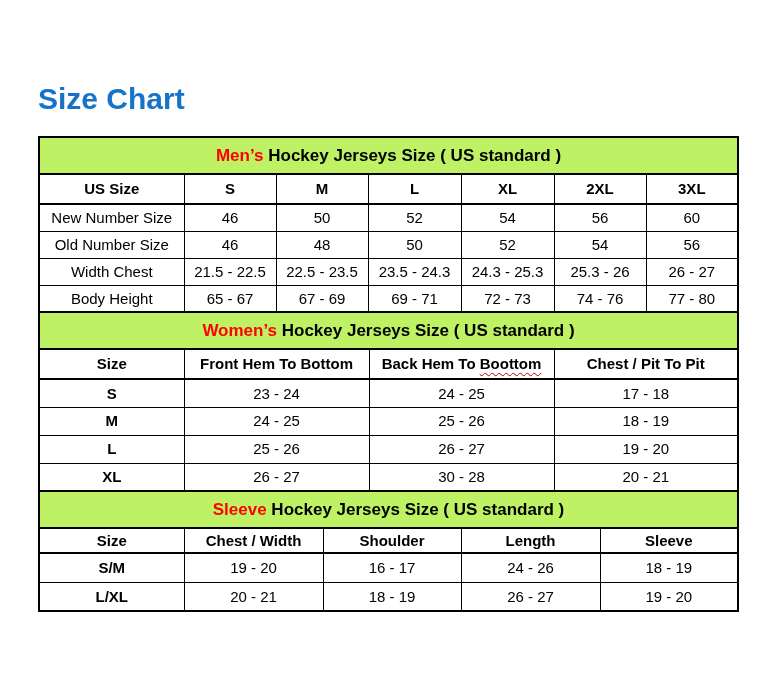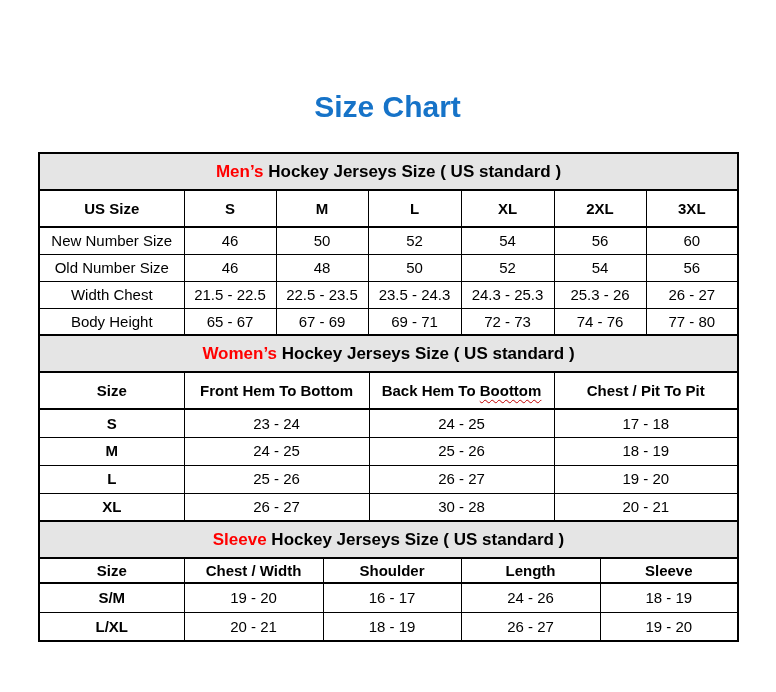--- a/index.html
+++ b/index.html
@@ -6,26 +6,26 @@
   html, body {
     margin: 0; padding: 0;
     width: 776px; height: 692px;
     background: #ffffff;
     font-family: "Liberation Sans", sans-serif;
     color: #000000;
   }
   .page { position: relative; width: 776px; height: 692px; overflow: hidden; }
 
   .page-title {
-    margin: 8px;
+    margin: 0;
     padding-top: 82px;
     padding-bottom: 20px;
     width: 699px;
     margin-left: 38px;
-    text-align: center;
+    text-align: left;
     color: #1673C8;
     font-size: 30px;
     line-height: 34px;
     font-weight: 700;
     letter-spacing: 0px;
   }
 
   .chart-wrap { margin-left: 38px; width: 701px; }
 
   table.tbl {
@@ -41,30 +41,30 @@
     text-align: center;
     vertical-align: middle;
     padding: 0 2px;
     font-size: 15px;
     line-height: 1.15;
     overflow: hidden;
     white-space: nowrap;
   }
 
   .band th {
-    background: #e5e5e5;
+    background: #bef264;
     border: 2px solid #000000;
     height: 37px;
     font-size: 17px;
     font-weight: 700;
   }
   .hl { color: #FF0000; }
 
   .cols th {
-    height: 37px;
+    height: 30px;
     font-weight: 700;
     border-bottom: 2px solid #000000;
   }
 
   .tbl tbody td { height: 27px; font-weight: 400; }
   .t-women tbody td { height: 28px; }
   .t-youth tbody td { height: 29px; margin-left: 11px; }
   .t-youth .cols th { height: 25px; }
 
   .bold-labels tbody td.rowlabel { font-weight: 700; }

